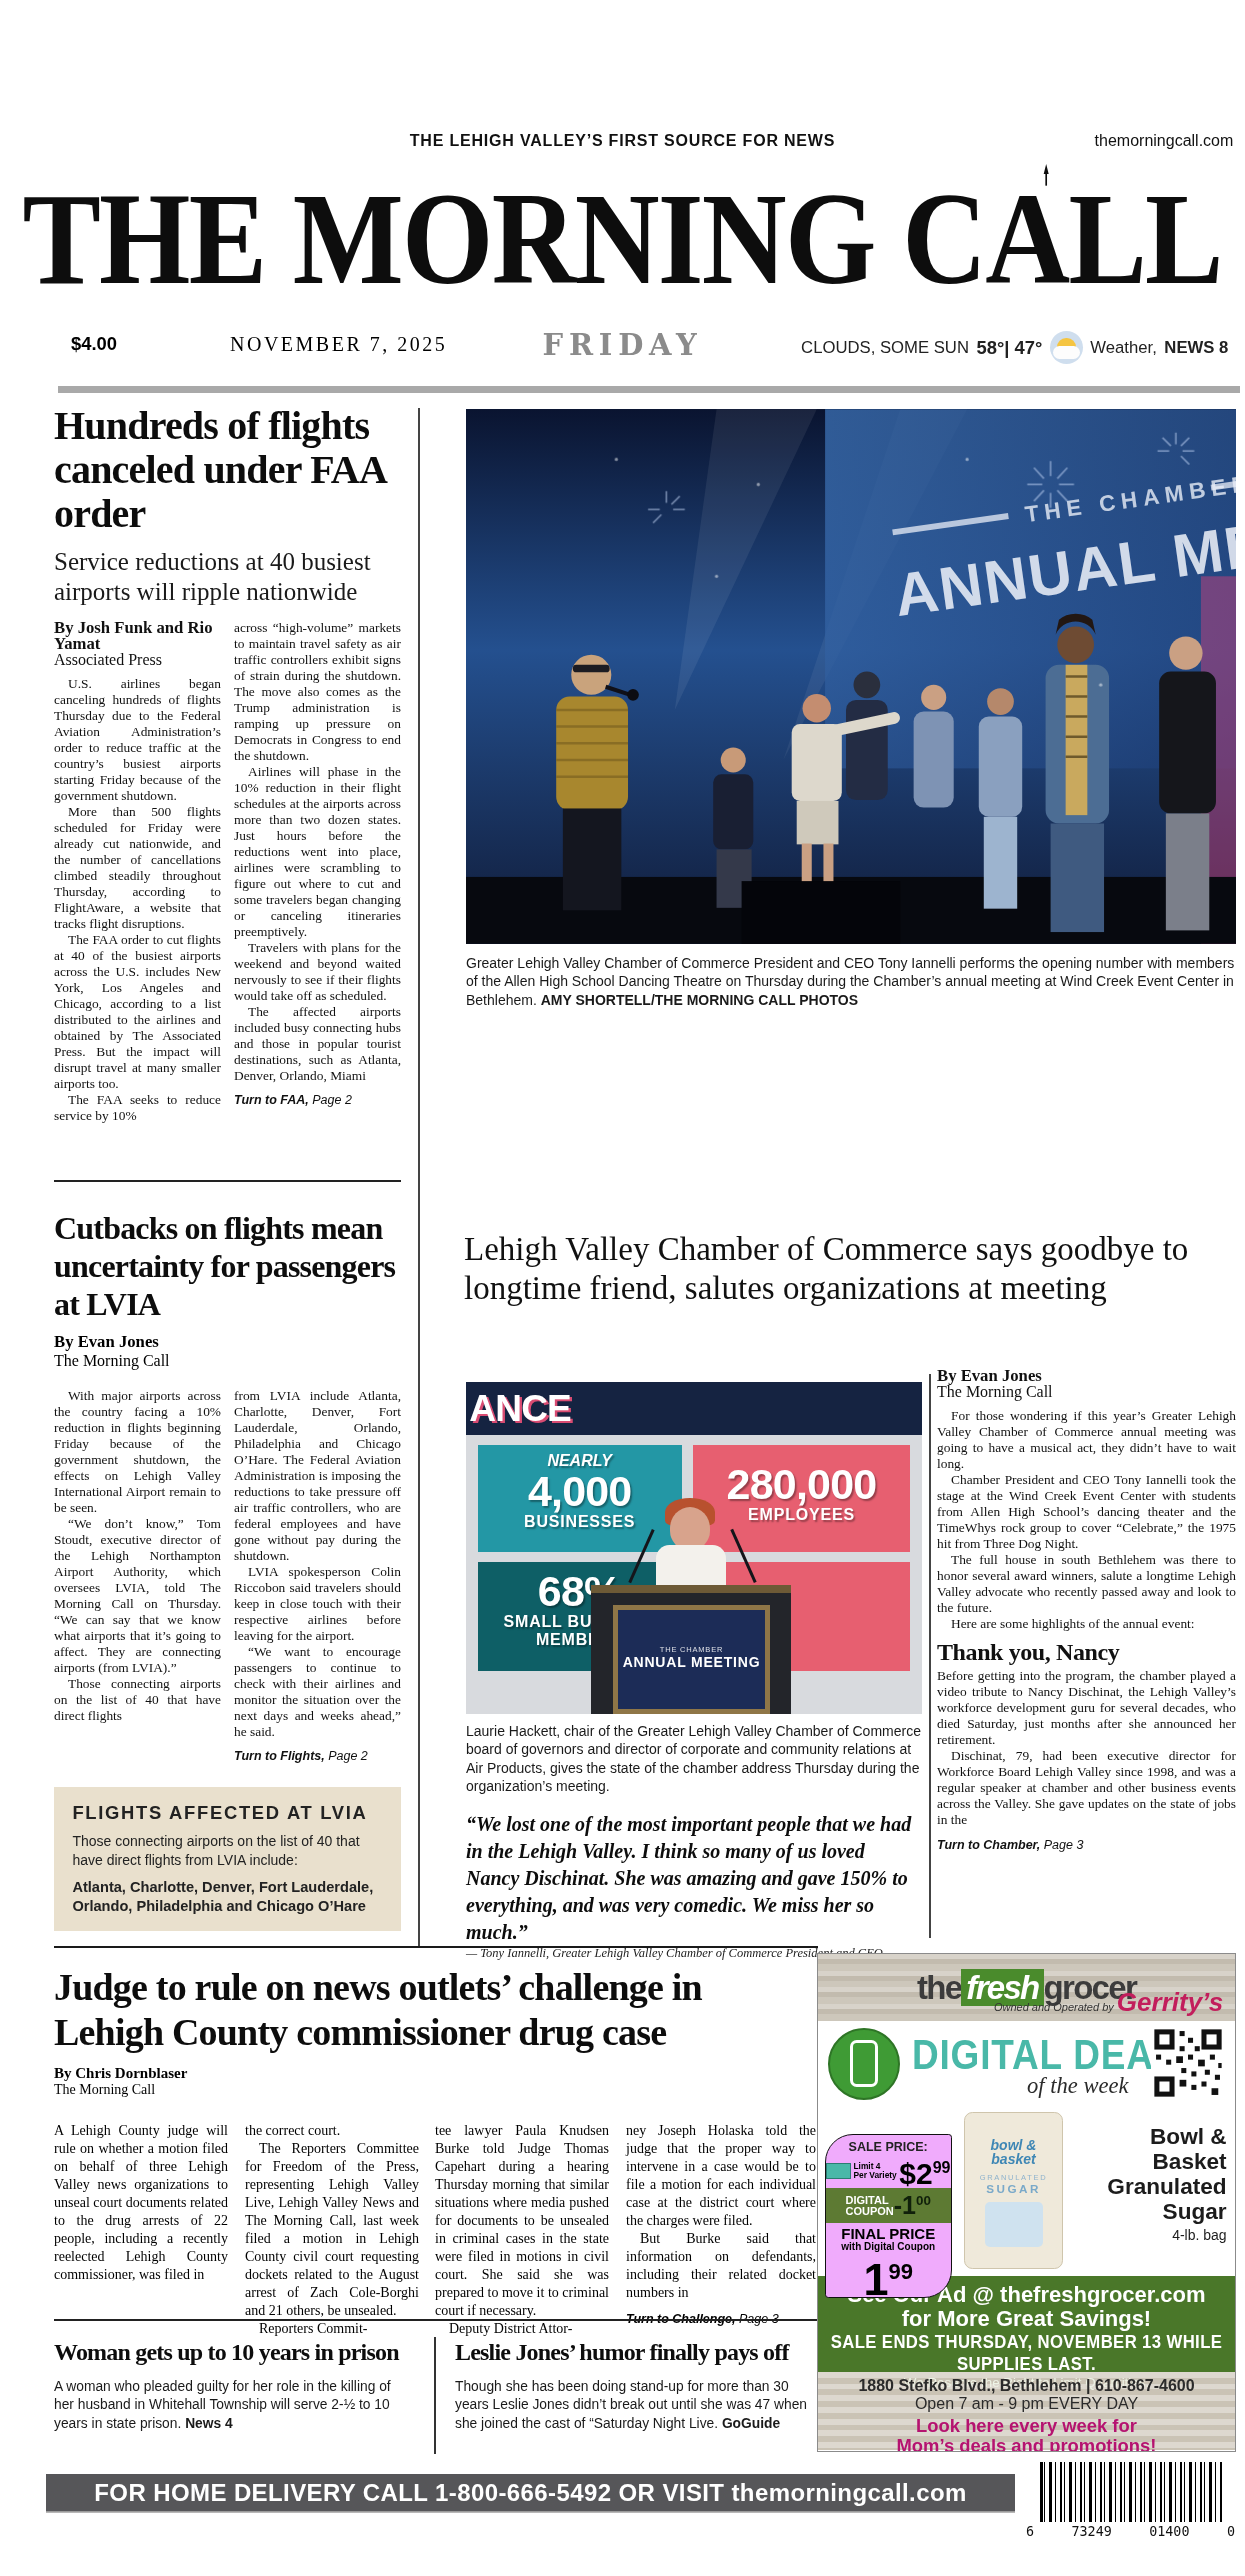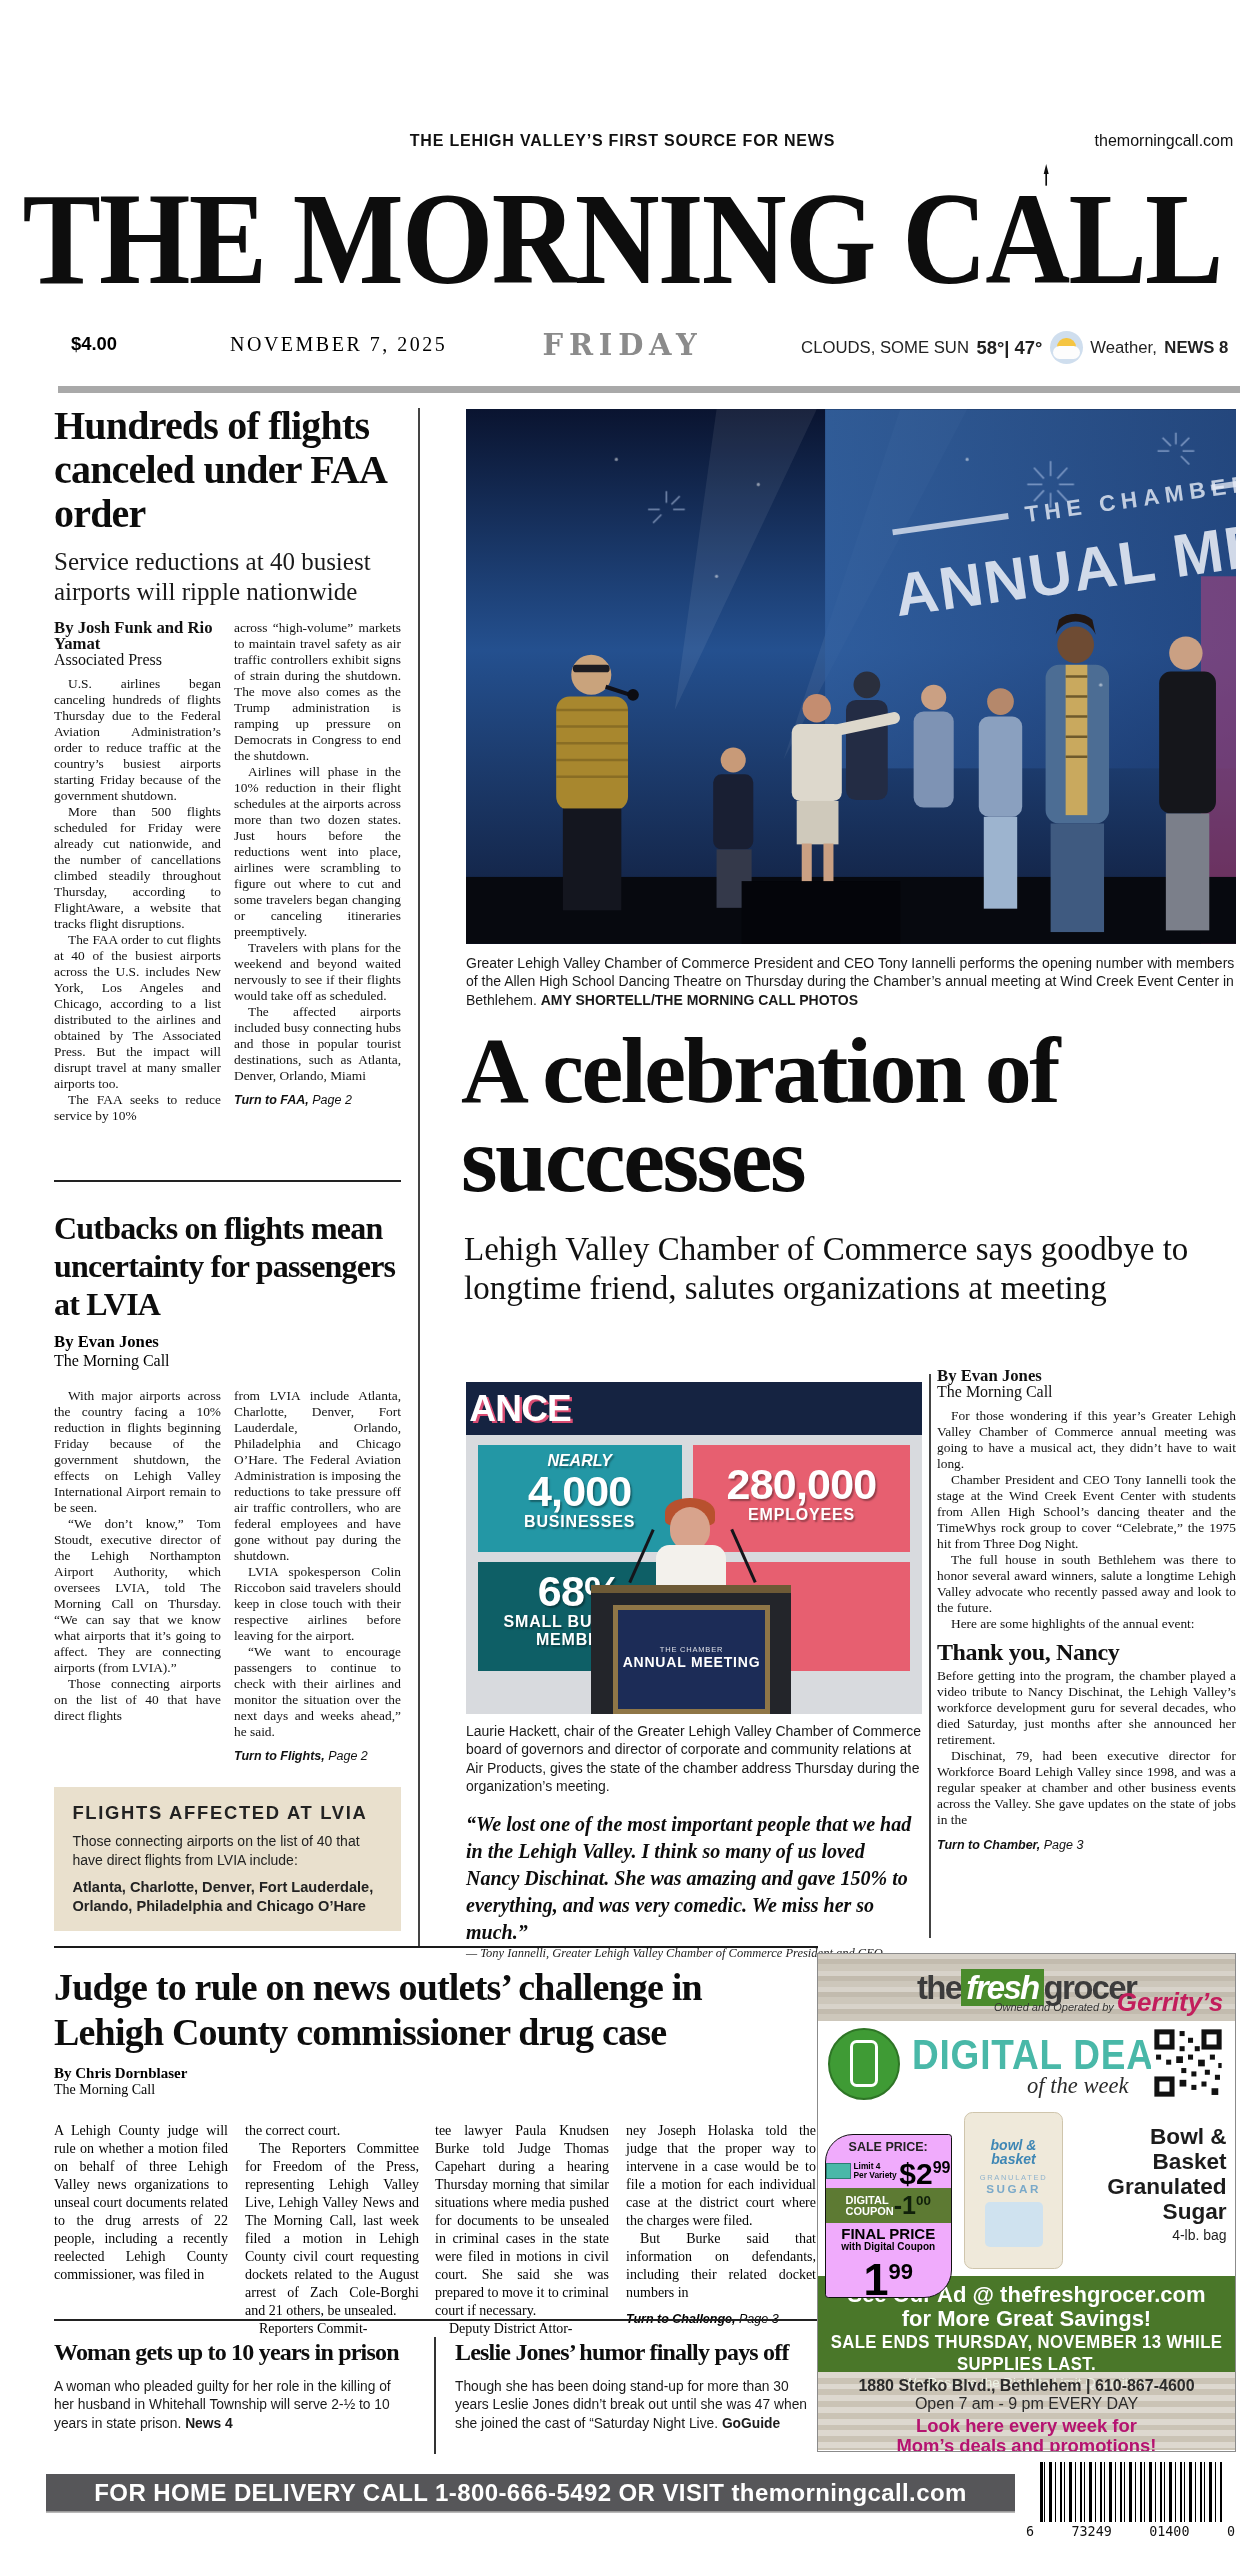--- a/index.html
+++ b/index.html
@@ -316,21 +316,20 @@
           <circle cx="600" cy="60" r="2"></circle>
           <circle cx="180" cy="60" r="2"></circle>
           <circle cx="760" cy="330" r="2"></circle>
         </g>
     </svg>
   </div>
   <div class="abs cap-main caption">
     <span>Greater Lehigh Valley Chamber of Commerce President and CEO Tony Iannelli performs the opening number with members of the Allen High School Dancing Theatre on Thursday during the Chamber’s annual meeting at Wind Creek Event Center in Bethlehem. </span><b>AMY SHORTELL/THE MORNING CALL PHOTOS</b>
   </div>
 
-  <div class="abs hl celeb-hl">A celebration of successes</div>
   <div class="abs celeb-sub">Lehigh Valley Chamber of Commerce says goodbye to longtime friend, salutes organizations at meeting</div>
 
   <div class="abs celeb-col bodytxt just">
     <div class="byline-n">By Evan Jones</div>
     <div class="byline-s" style="margin-bottom:8.4px;">The Morning Call</div>
     <p>For those wondering if this year’s Greater Lehigh Valley Chamber of Commerce annual meeting was going to have a musical act, they didn’t have to wait long.</p>
     <p>Chamber President and CEO Tony Iannelli took the stage at the Wind Creek Event Center with students from Allen High School’s dancing theater and the TimeWhys rock group to cover “Celebrate,” the 1975 hit from Three Dog Night.</p>
     <p>The full house in south Bethlehem was there to honor several award winners, salute a longtime Lehigh Valley advocate who recently passed away and look to the future.</p>
     <p>Here are some highlights of the annual event:</p>
     <div class="celeb-head2">Thank you, Nancy</div>

